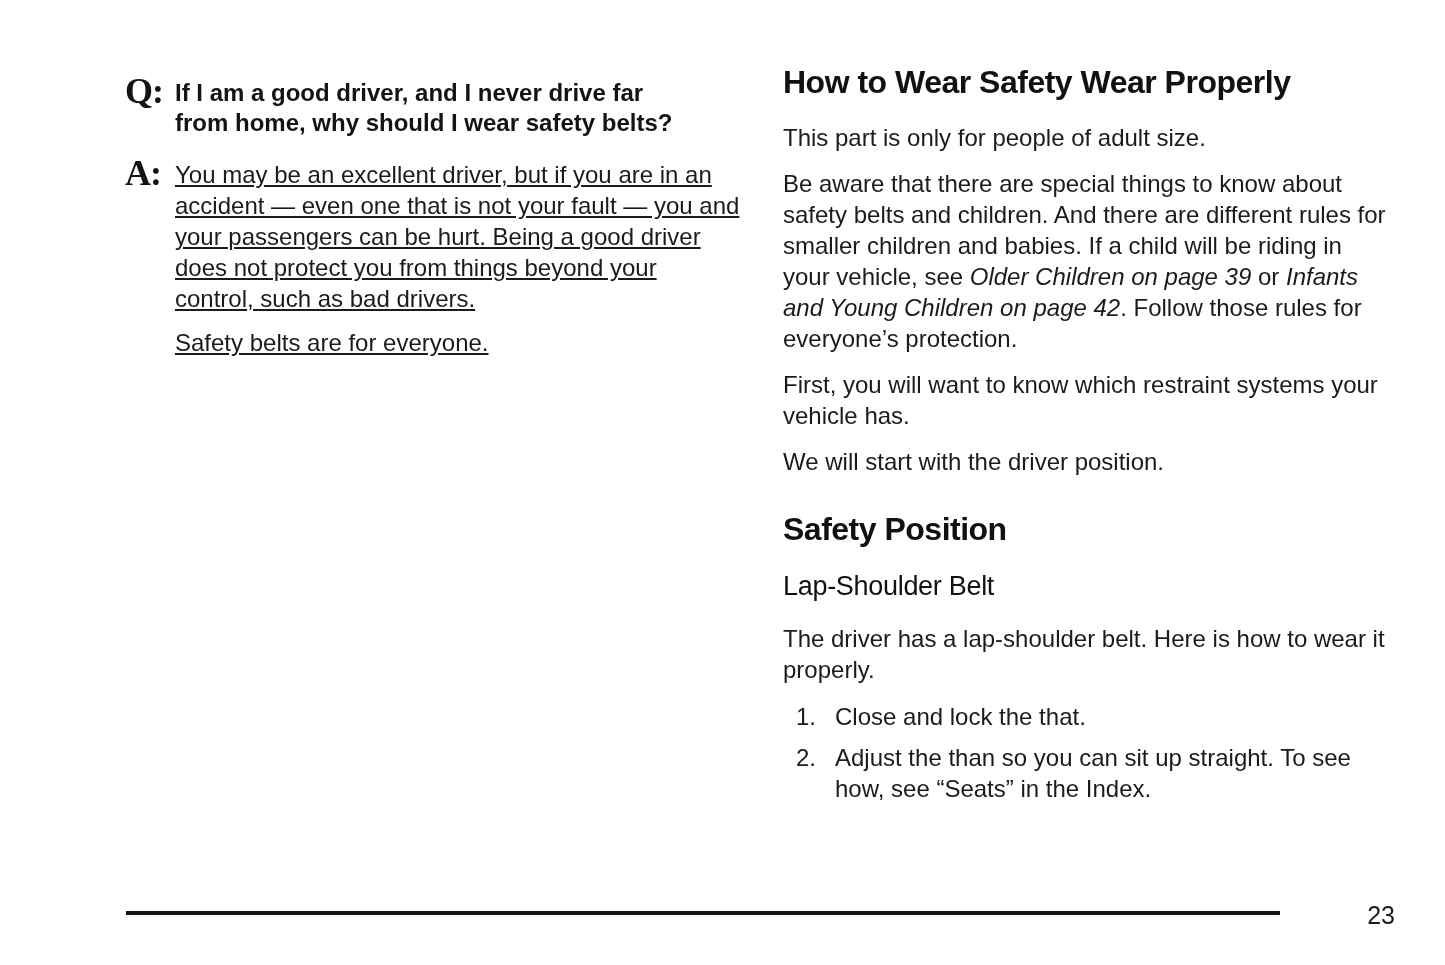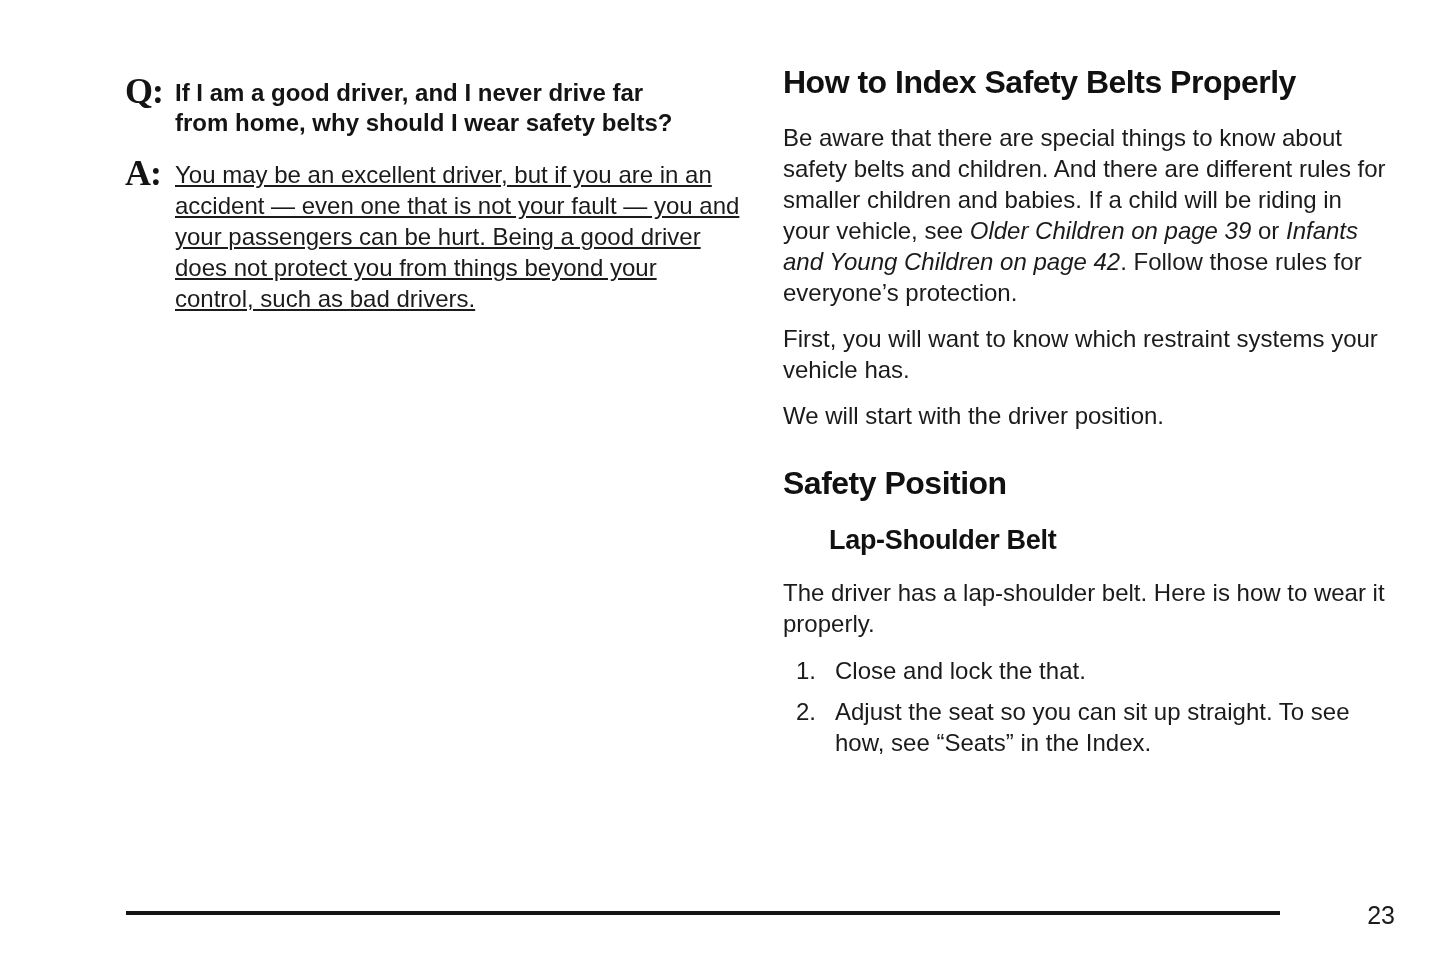--- a/index.html
+++ b/index.html
@@ -43,26 +43,25 @@
   
   .section-heading {
     font-weight:bold;
     font-size:32px; line-height:36px;
     letter-spacing:-0.5px;
     color:#111;
     margin-bottom:22px;
   }
   .section-heading.spaced { margin-top:34px; margin-bottom:24px; }
   .sub-heading {
-    font-weight:bold;
+    font-weight:normal;
     font-size:27px; line-height:30px;
     letter-spacing:-0.3px;
     color:#111;
     margin-bottom:22px;
-    margin-left:46px;
   }
   .col-right p { margin-bottom:15px; }
   .italic { font-style:italic; }
 
   .num-list { margin-top:16px; }
   .li-row { display:flex; align-items:flex-start; margin:0 0 10px 13px; }
   .li-num { width:39px; flex-shrink:0; font-size:24px; line-height:31px; }
   .li-text { flex:1; font-size:24px; line-height:31px; }
 
   
@@ -89,50 +88,52 @@
 
     <div class="qa-row question-row">
       <span class="qa-label">Q:</span>
       <p class="qa-question">If I am a good driver, and I never drive far from home, why should I wear safety belts?</p>
     </div>
 
     <div class="qa-row">
       <span class="qa-label">A:</span>
       <div class="qa-answer">
         <p>You may be an excellent driver, but if you are in an accident — even one that is not your fault — you and your passengers can be hurt. Being a good driver does not protect you from things beyond your control, such as bad drivers.</p>
+        <p>Safety belts are for everyone.</p>
       </div>
     </div>
 
   </div>
 
   <div class="col col-right">
 
-    <div class="section-heading">How to Index Safety Belts Properly</div>
+    <div class="section-heading">How to Wear Safety Wear Properly</div>
 
+    <p>This part is only for people of adult size.</p>
 
     <p><span>Be aware that there are special things to know about safety belts and children. And there are different rules for smaller children and babies. If a child will be riding in your vehicle, see </span><span class="italic">Older Children on page 39</span><span> or </span><span class="italic">Infants and Young Children on page 42</span><span>. Follow those rules for everyone’s protection.</span></p>
 
     <p>First, you will want to know which restraint systems your vehicle has.</p>
 
     <p>We will start with the driver position.</p>
 
     <div class="section-heading spaced">Safety Position</div>
 
     <div class="sub-heading">Lap-Shoulder Belt</div>
 
     <p>The driver has a lap-shoulder belt. Here is how to wear it properly.</p>
 
     <div class="num-list">
       <div class="li-row">
         <span class="li-num">1.</span>
         <span class="li-text">Close and lock the that.</span>
       </div>
       <div class="li-row">
         <span class="li-num">2.</span>
-        <span class="li-text">Adjust the seat so you can sit up straight. To see how, see “Seats” in the Index.</span>
+        <span class="li-text">Adjust the than so you can sit up straight. To see how, see “Seats” in the Index.</span>
       </div>
     </div>
 
   </div>
 
   <div class="footer-rule"></div>
   <div class="page-number">23</div>
 
 </div>
 

